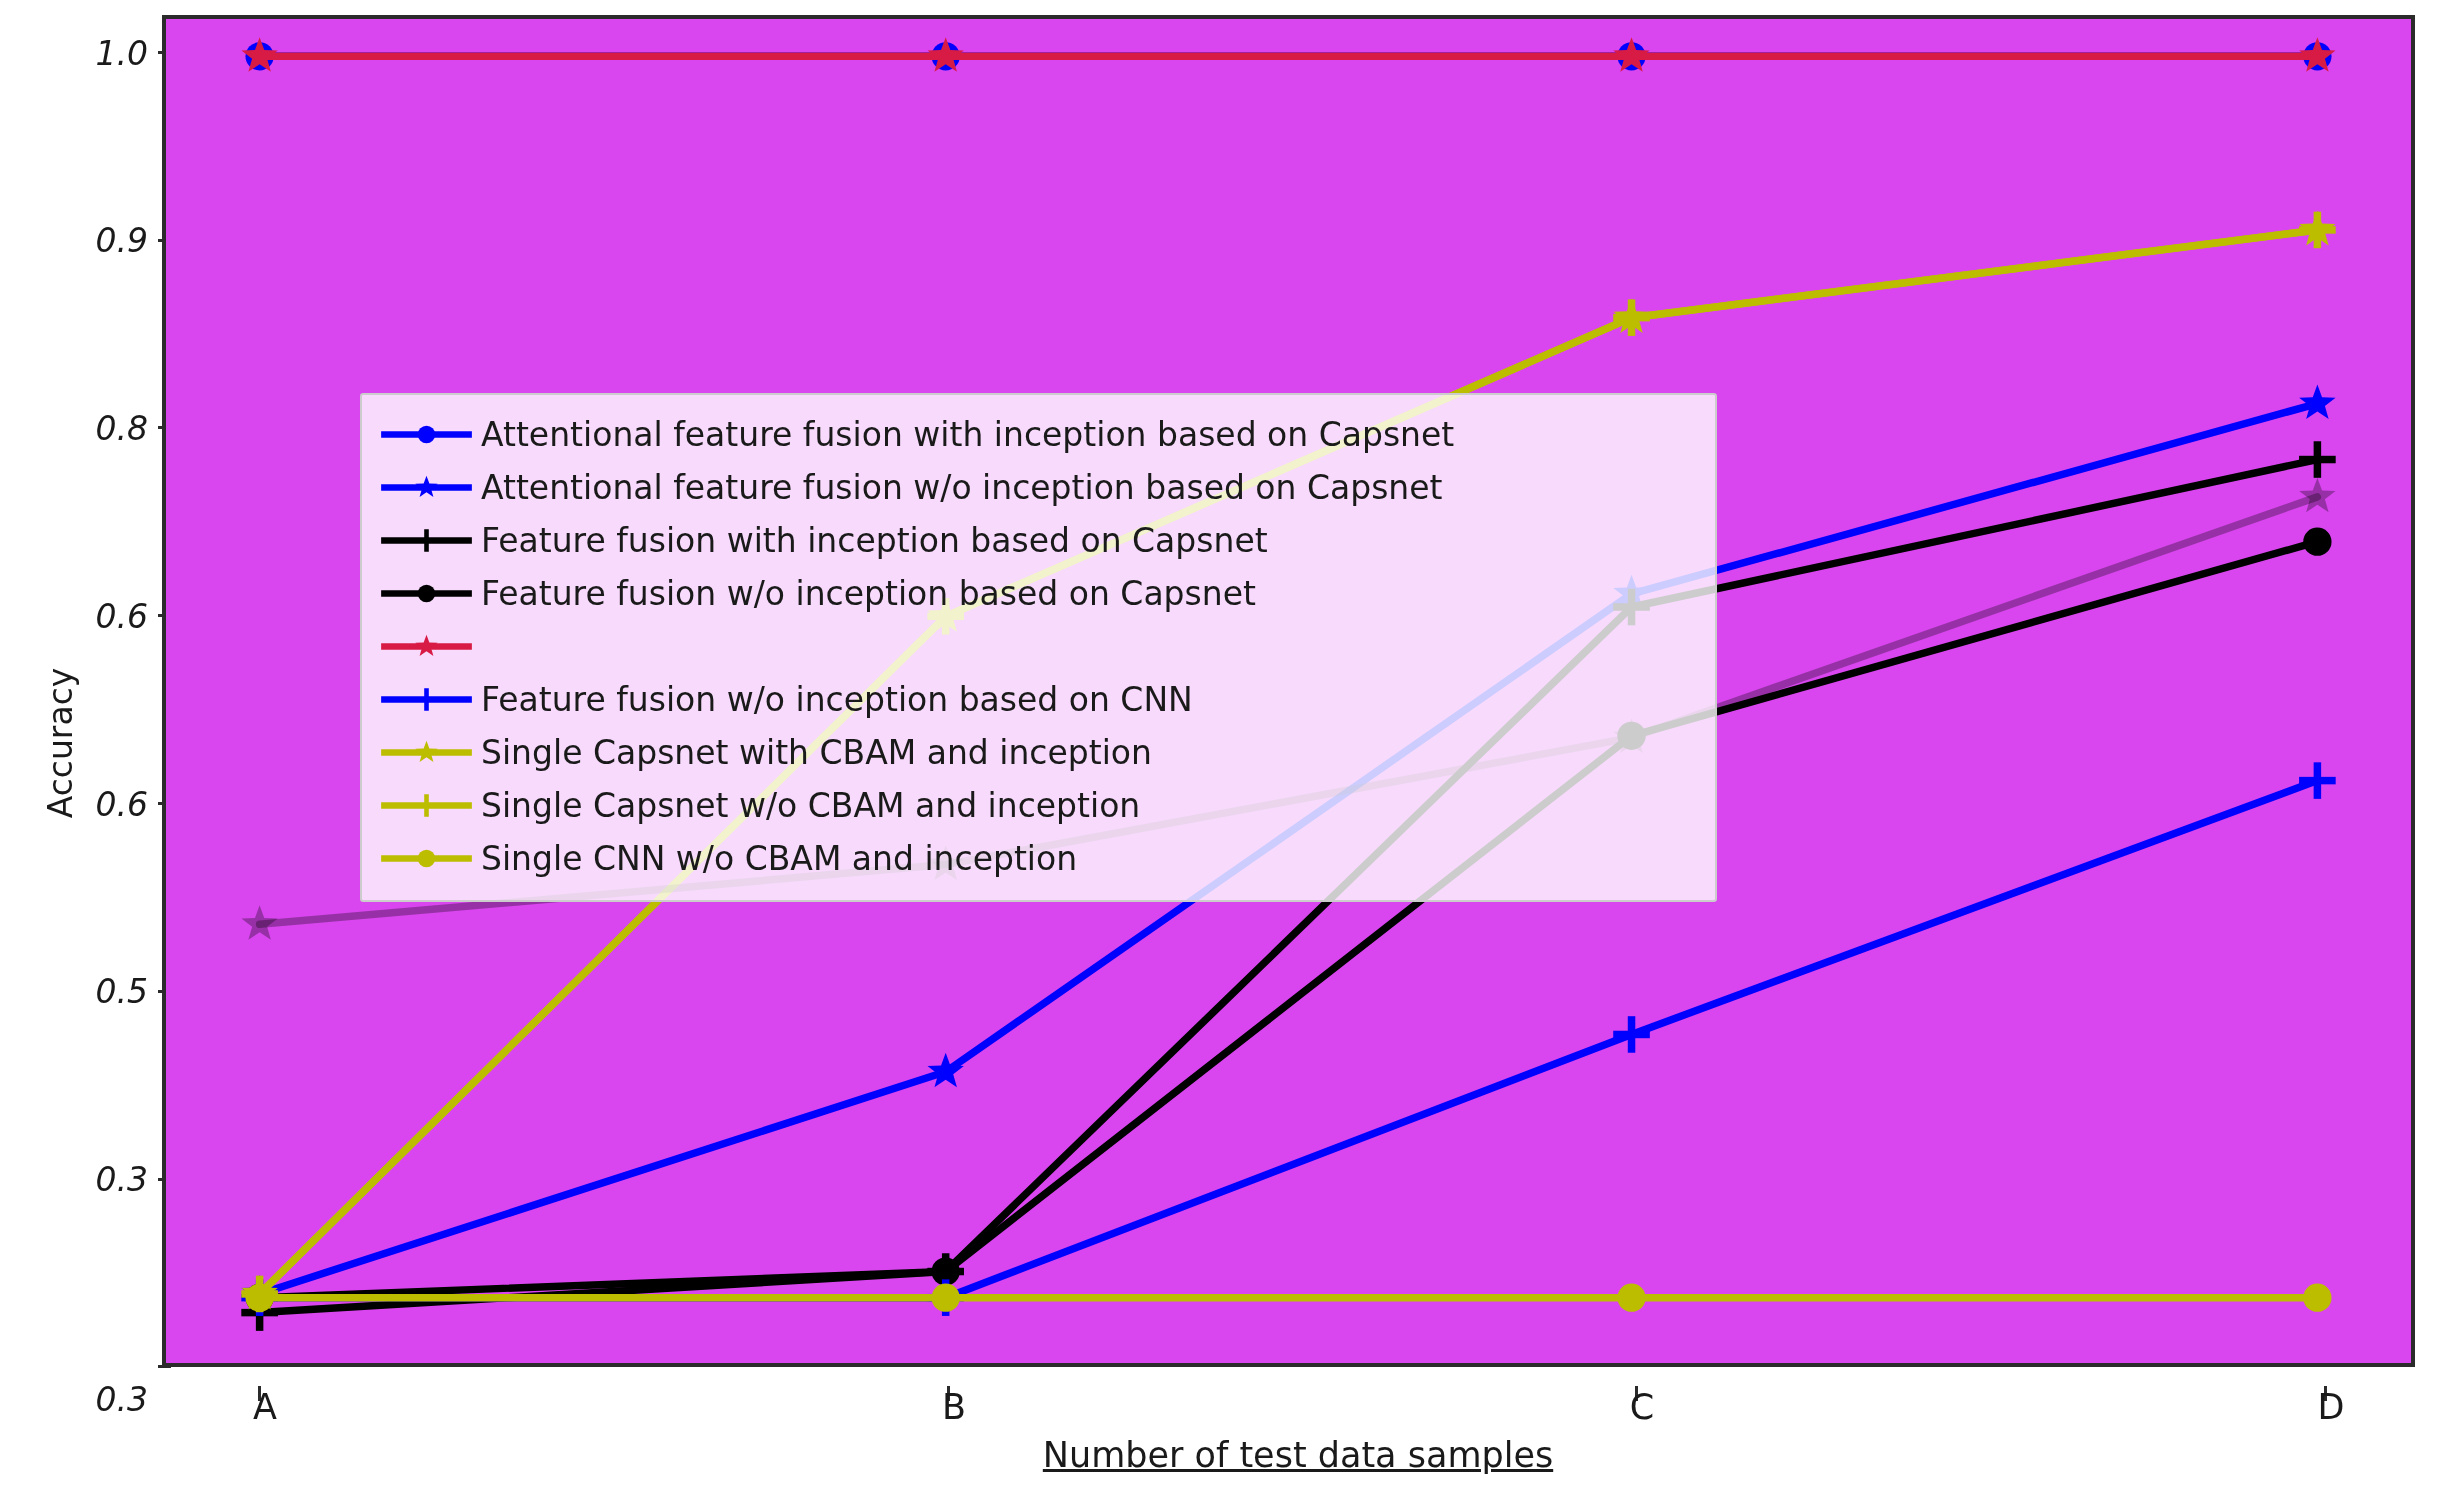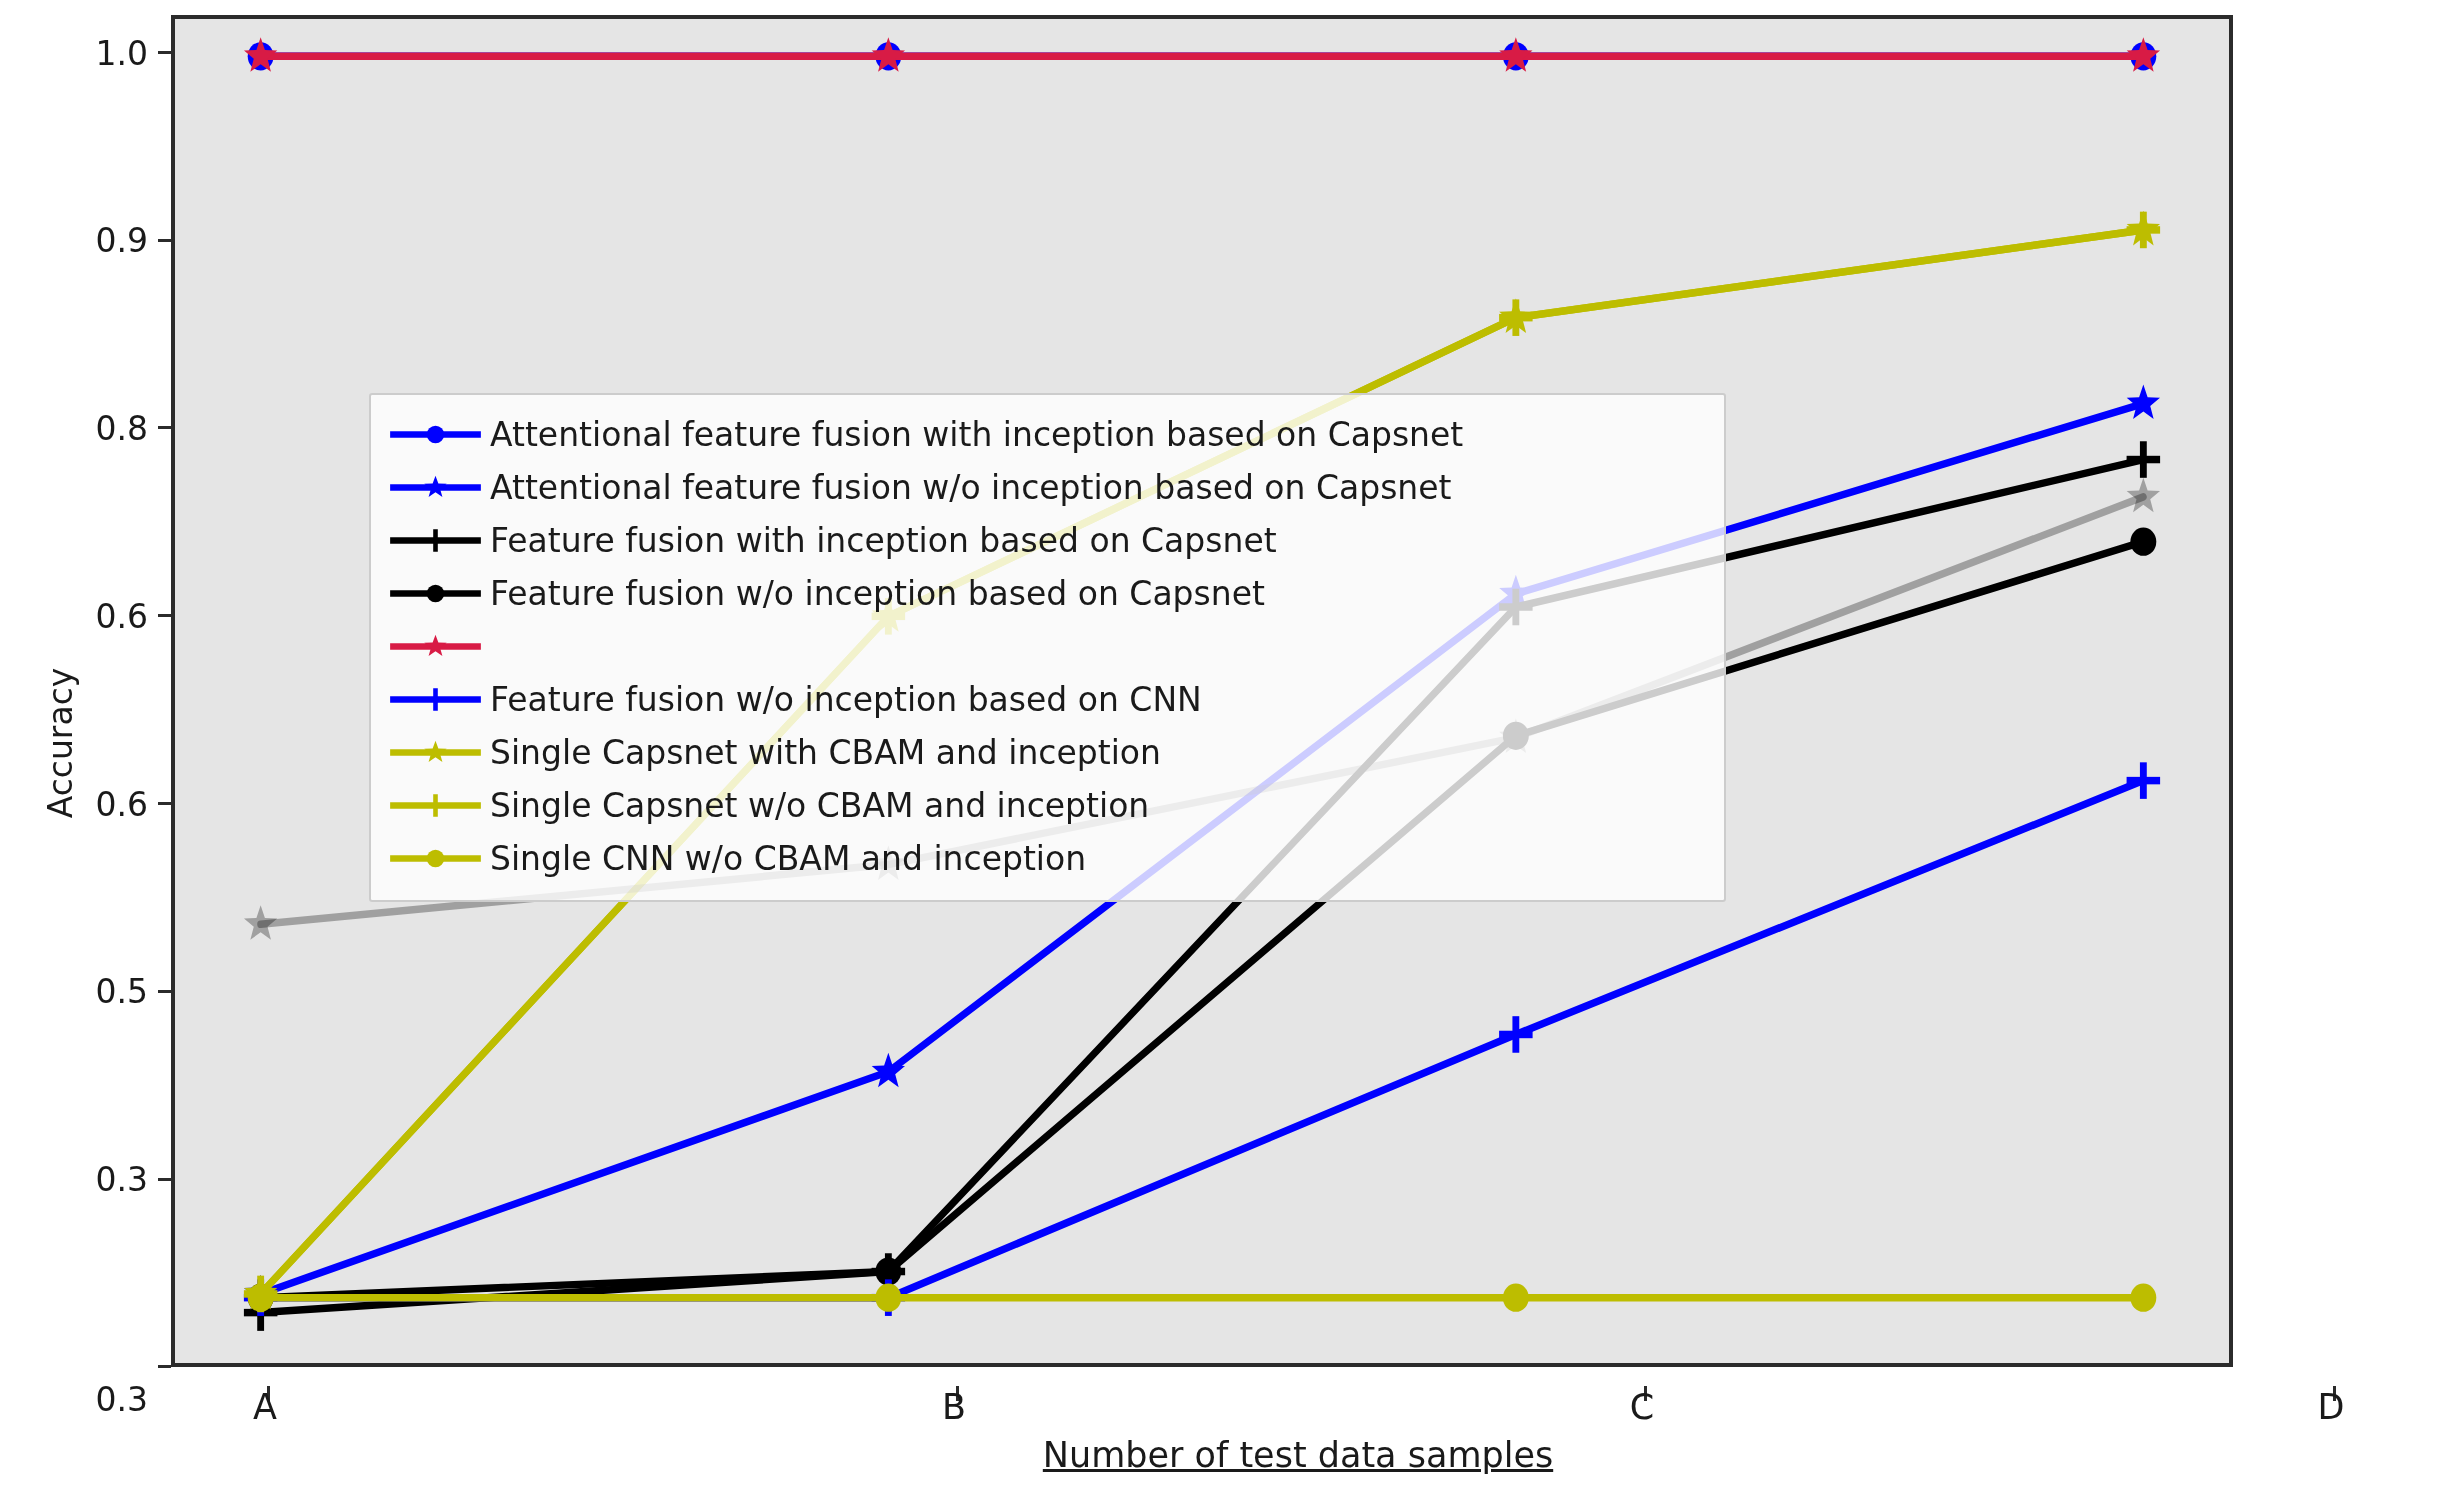--- a/index.html
+++ b/index.html
@@ -13,45 +13,46 @@
   #figure {
     position: relative;
     width: 2462px;
     height: 1486px;
     background: #ffffff;
     overflow: hidden;
   }
   
   #plot-area {
     position: absolute;
-    left: 171px;
+    left: 162px;
     top: 15px;
-    width: 2062px;
+    width: 2253px;
     height: 1352px;
     border: 4.2px solid #2b2b2b;
     box-sizing: border-box;
-    background: #e5e5e5;
+    background: #d946ef;
   }
   #chart-svg {
     position: absolute;
     left: 0;
     top: 0;
     width: 100%;
     height: 100%;
     display: block;
   }
   
   .ytick-label {
     position: absolute;
     right: 2440px;
     text-align: right;
     font-size: 33px;
     color: #1a1a1a;
     white-space: nowrap;
     transform: translateY(-50%);
+    font-style: italic;
   }
   .ytick-mark {
     position: absolute;
     width: 13.4px;
     height: 3.3px;
     background: #2b2b2b;
   }
   #ylabel {
     position: absolute;
     left: -15px;

